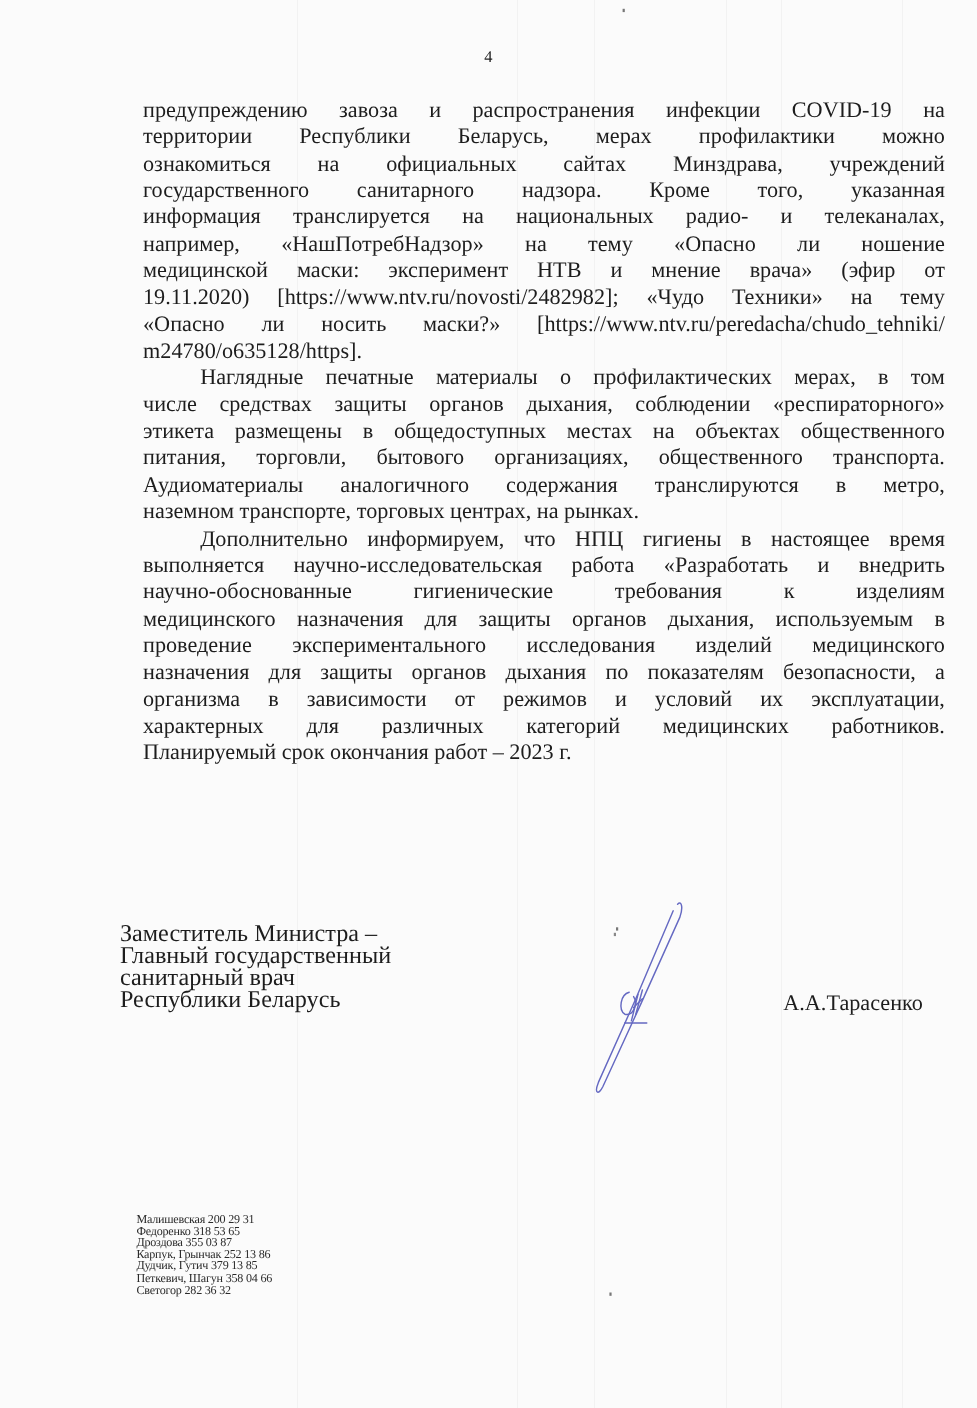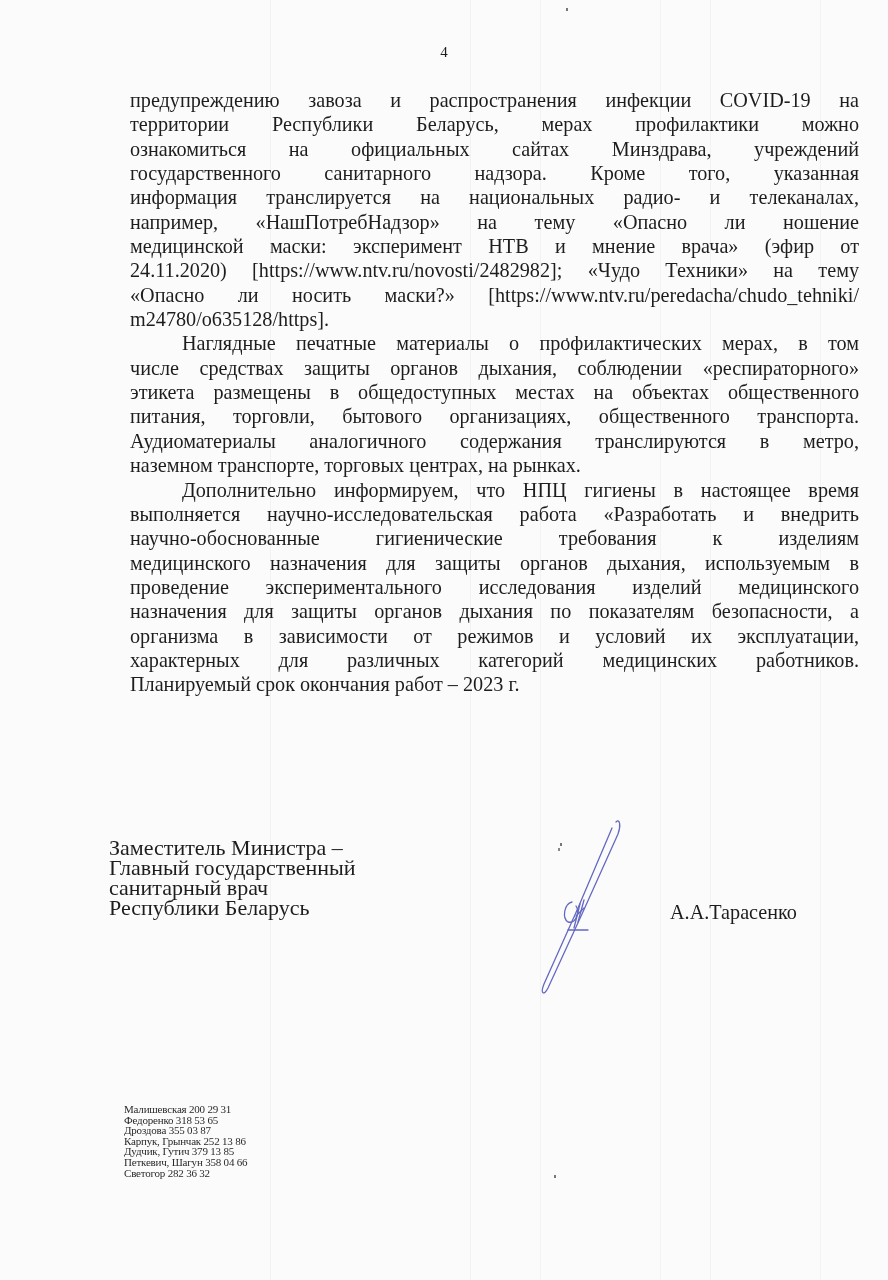--- a/index.html
+++ b/index.html
@@ -28,21 +28,21 @@
   }
   .para .ln { display: block; text-align: justify; text-align-last: justify; white-space: nowrap; }
   .para .ln.last { text-align-last: left; }
   .para.indent .ln.first { text-indent: 52px; }
   .signature-block {
     position: absolute; left: 109px; top: 838px;
     font-size: 22px; line-height: 20px;
   }
   .signature-block div { white-space: nowrap; }
   .signer-name {
-    position: absolute; left: 670px; top: 901px;
+    position: absolute; left: 712px; top: 901px;
     font-size: 20.2px;
   }
   .signature {
     position: absolute; left: 520px; top: 812px; width: 120px; height: 190px;
   }
   .contacts {
     position: absolute; left: 124px; top: 1104px;
     font-size: 11px; line-height: 10.6px; color: #2a2a2a;
   }
   .contacts div { white-space: nowrap; letter-spacing: -0.2px; }
@@ -66,21 +66,21 @@
 
 <div class="body-text">
   <p class="para">
     <span class="ln">предупреждению завоза и распространения инфекции COVID-19 на</span>
     <span class="ln">территории Республики Беларусь, мерах профилактики можно</span>
     <span class="ln">ознакомиться на официальных сайтах Минздрава, учреждений</span>
     <span class="ln">государственного санитарного надзора. Кроме того, указанная</span>
     <span class="ln">информация транслируется на национальных радио- и телеканалах,</span>
     <span class="ln">например, «НашПотребНадзор» на тему «Опасно ли ношение</span>
     <span class="ln">медицинской маски: эксперимент НТВ и мнение врача» (эфир от</span>
-    <span class="ln">24.11.2020) [https://www.ntv.ru/novosti/2482982]; «Чудо Техники» на тему</span>
+    <span class="ln">19.11.2020) [https://www.ntv.ru/novosti/2482982]; «Чудо Техники» на тему</span>
     <span class="ln">«Опасно ли носить маски?» [https://www.ntv.ru/peredacha/chudo_tehniki/</span>
     <span class="ln last">m24780/o635128/https].</span>
   </p>
   <p class="para indent">
     <span class="ln first">Наглядные печатные материалы о профилактических мерах, в том</span>
     <span class="ln">числе средствах защиты органов дыхания, соблюдении «респираторного»</span>
     <span class="ln">этикета размещены в общедоступных местах на объектах общественного</span>
     <span class="ln">питания, торговли, бытового организациях, общественного транспорта.</span>
     <span class="ln">Аудиоматериалы аналогичного содержания транслируются в метро,</span>
     <span class="ln last">наземном транспорте, торговых центрах, на рынках.</span>

